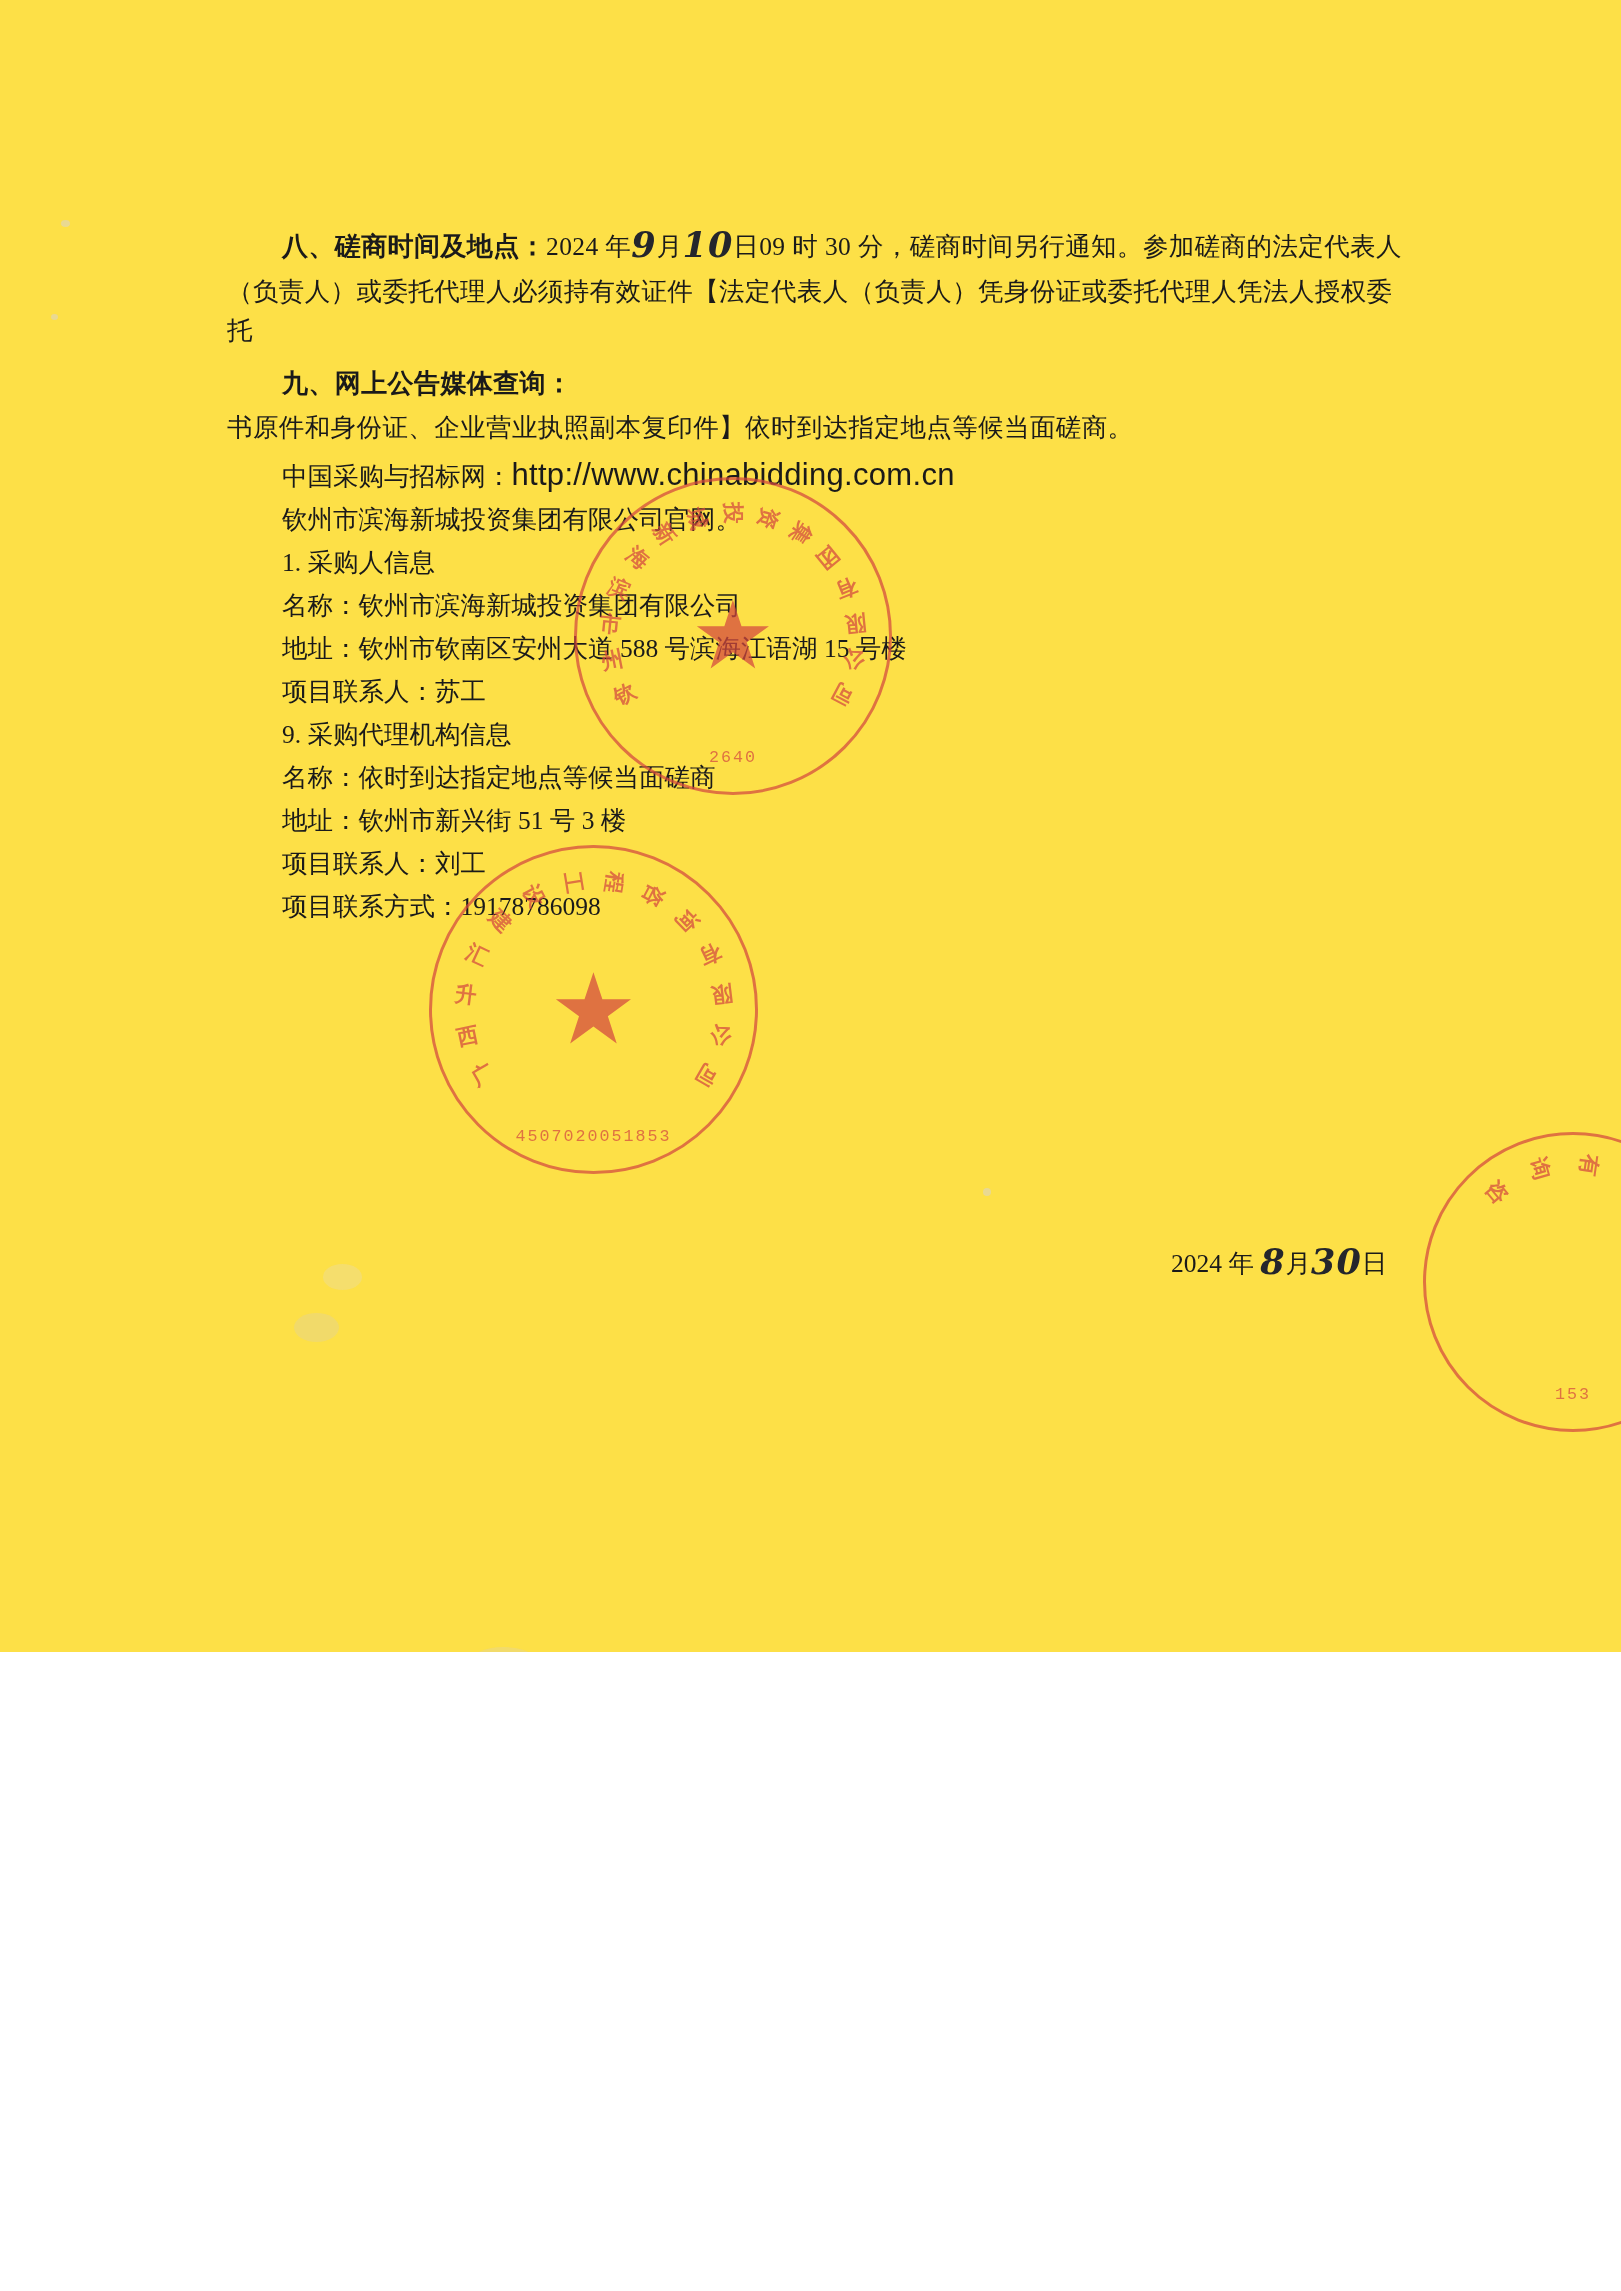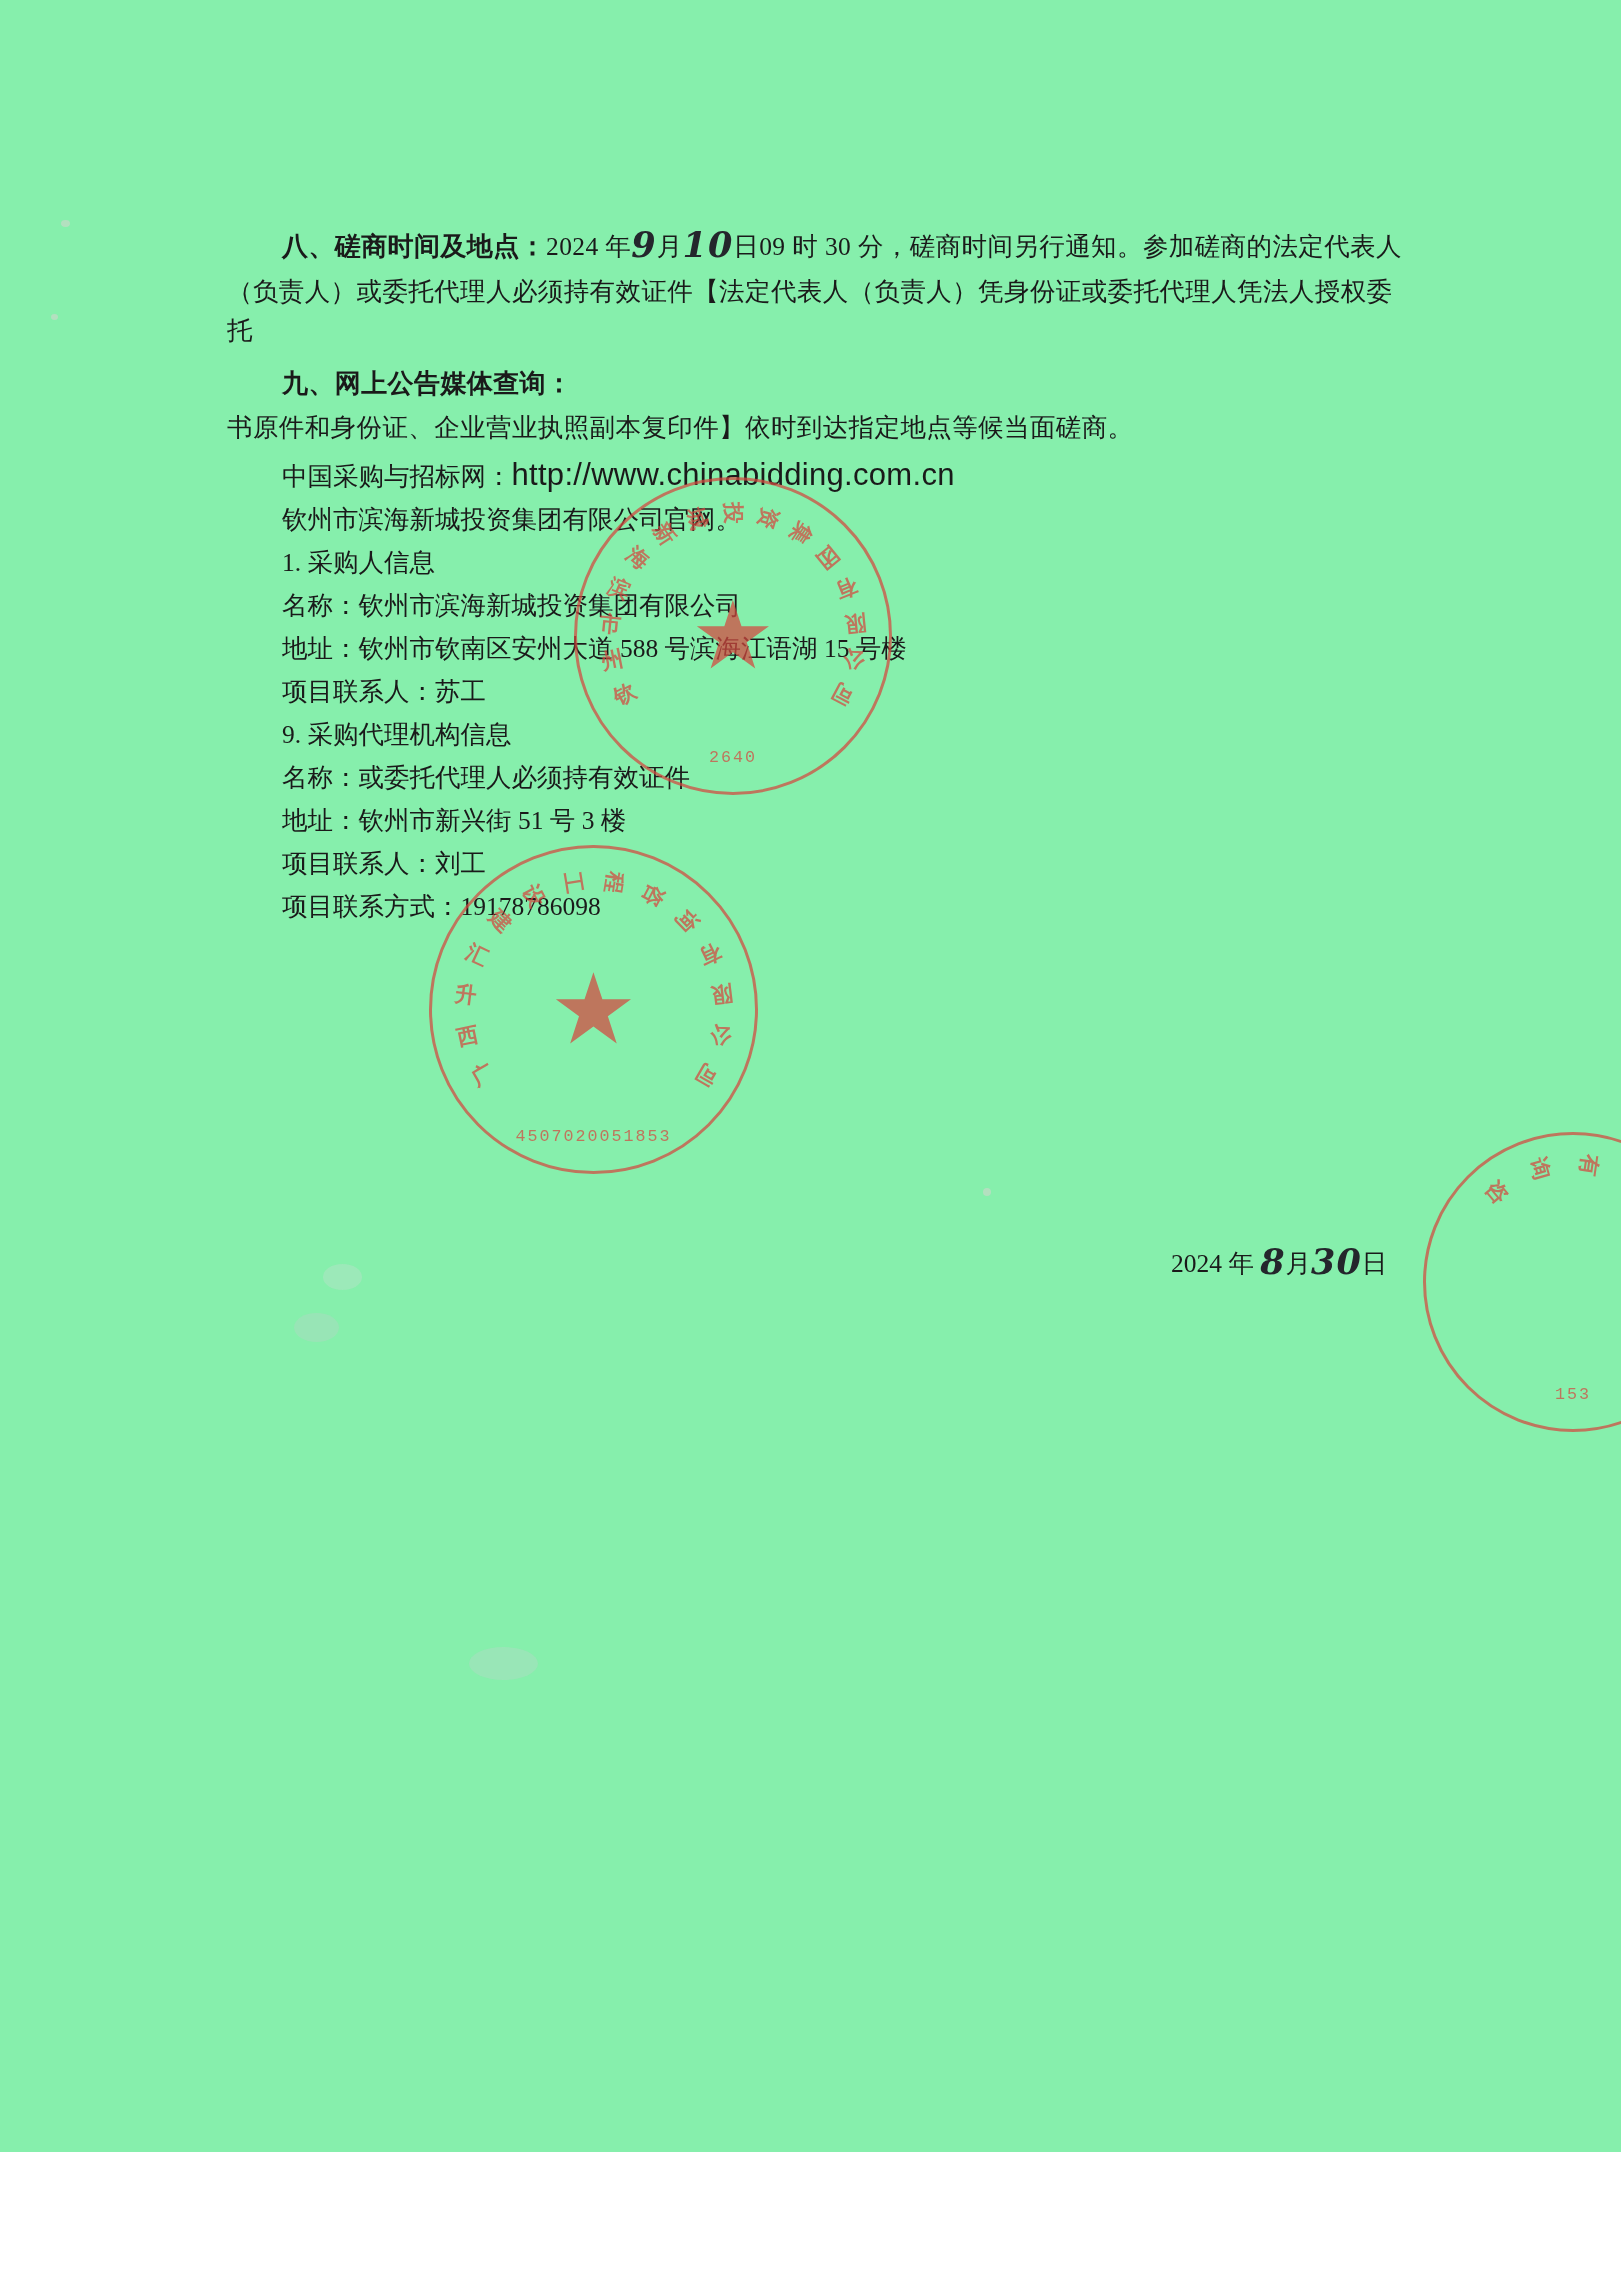--- a/index.html
+++ b/index.html
@@ -7,22 +7,22 @@
     padding: 0;
     background: #ffffff;
   }
   body {
     font-family: "Liberation Serif", "DejaVu Serif", serif;
     color: #1a1a1a;
   }
   .page {
     position: relative;
     width: 1621px;
-    height: 2152px;
-    background: #86efac;
+    height: 1652px;
+    background: #fde047;
     overflow: hidden;
   }
   
   .speck {
     position: absolute;
     background: #d8d4d0;
     border-radius: 50%;
     opacity: .55;
   }
   .smudge {
@@ -183,21 +183,21 @@
     </p>
     <p class="item-line">
       <span>地址：</span><span>钦州市钦南区安州大道 588 号滨海江语湖 15 号楼</span>
     </p>
     <p class="item-line">
       <span>项目联系人：</span><span>苏工</span>
     </p>
 
     <p class="sub-head">9. 采购代理机构信息</p>
     <p class="item-line">
-      <span>名称：</span><span>或委托代理人必须持有效证件</span>
+      <span>名称：</span><span>依时到达指定地点等候当面磋商</span>
     </p>
     <p class="item-line">
       <span>地址：</span><span>钦州市新兴街 51 号 3 楼</span>
     </p>
     <p class="item-line">
       <span>项目联系人：</span><span>刘工</span>
     </p>
     <p class="item-line">
       <span>项目联系方式：</span><span>19178786098</span>
     </p>

